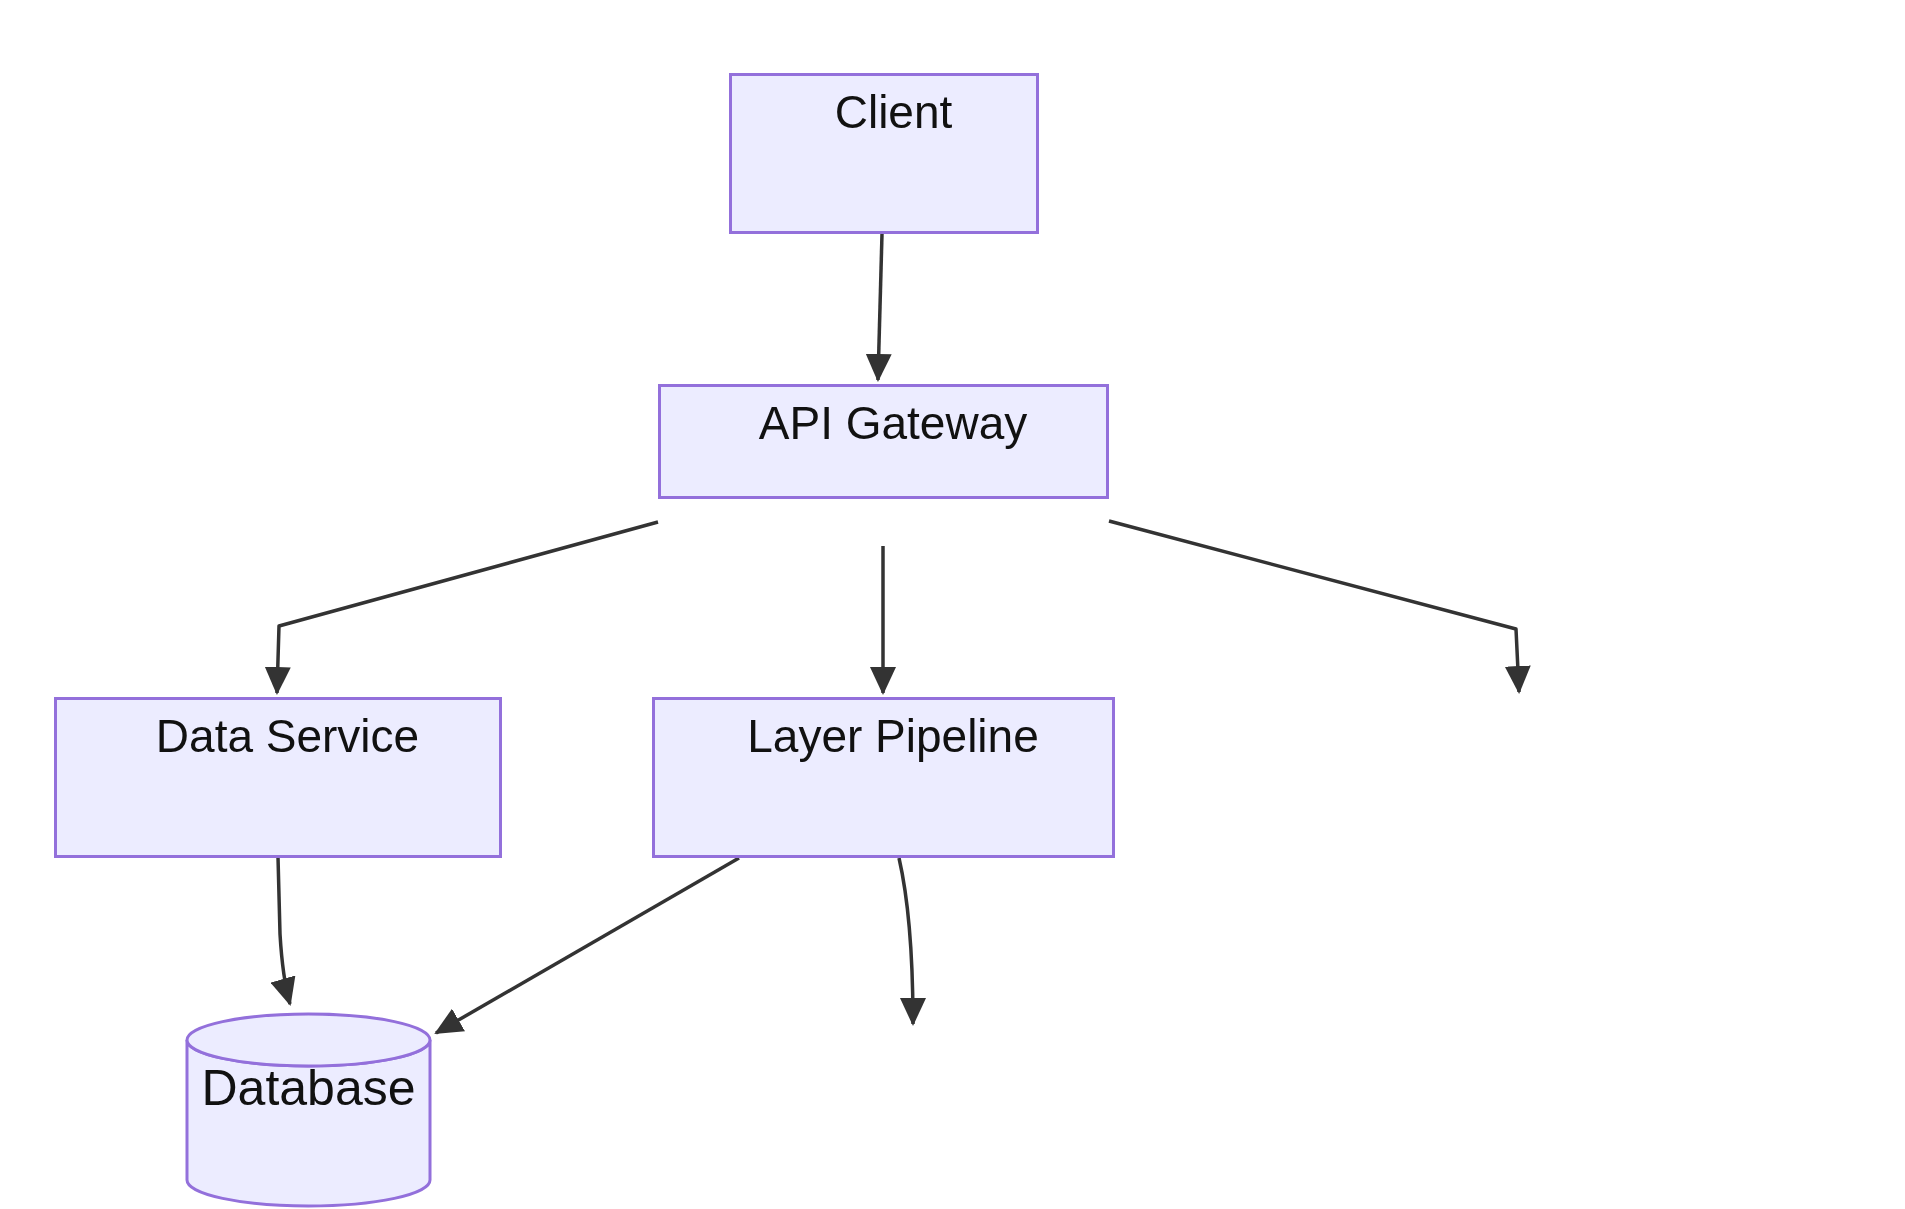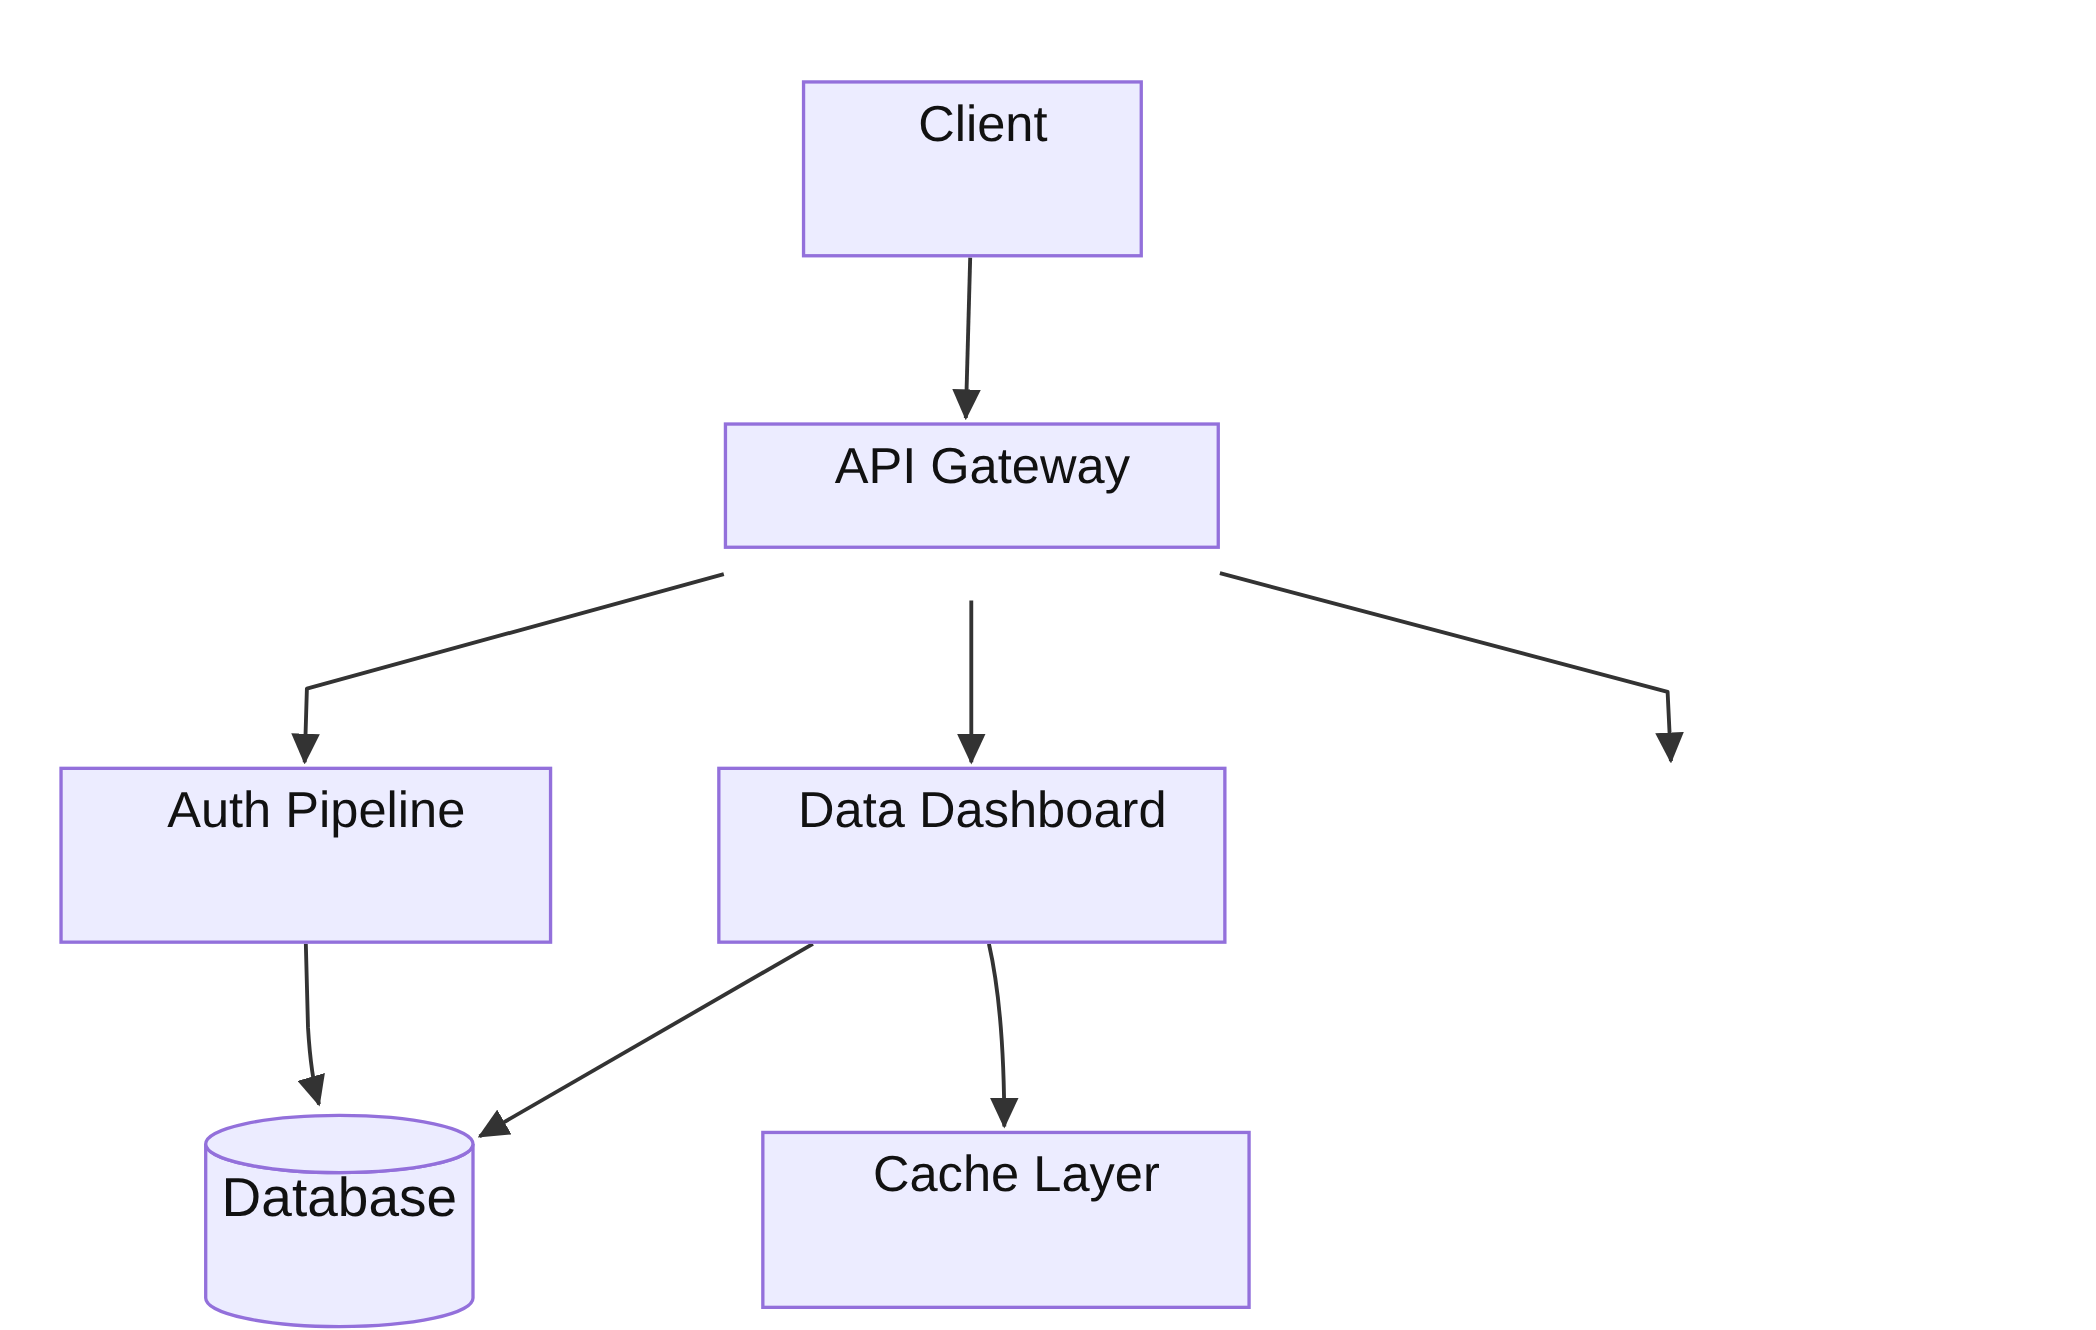--- a/index.html
+++ b/index.html
@@ -100,27 +100,24 @@
 
   <div class="node node-client">
     <span class="node-label">Client</span>
   </div>
 
   <div class="node node-api-gateway">
     <span class="node-label">API Gateway</span>
   </div>
 
   <div class="node node-auth-service">
-    <span class="node-label">Auth Pipeline</span>
+    <span class="node-label">Data Service</span>
   </div>
 
   <div class="node node-data-pipeline">
-    <span class="node-label">Data Dashboard</span>
+    <span class="node-label">Layer Pipeline</span>
   </div>
 
 
-  <div class="node node-cache-layer">
-    <span class="node-label">Cache Layer</span>
-  </div>
 
   <div class="database-label">Database</div>
 
 </div>
 
 </body></html>

